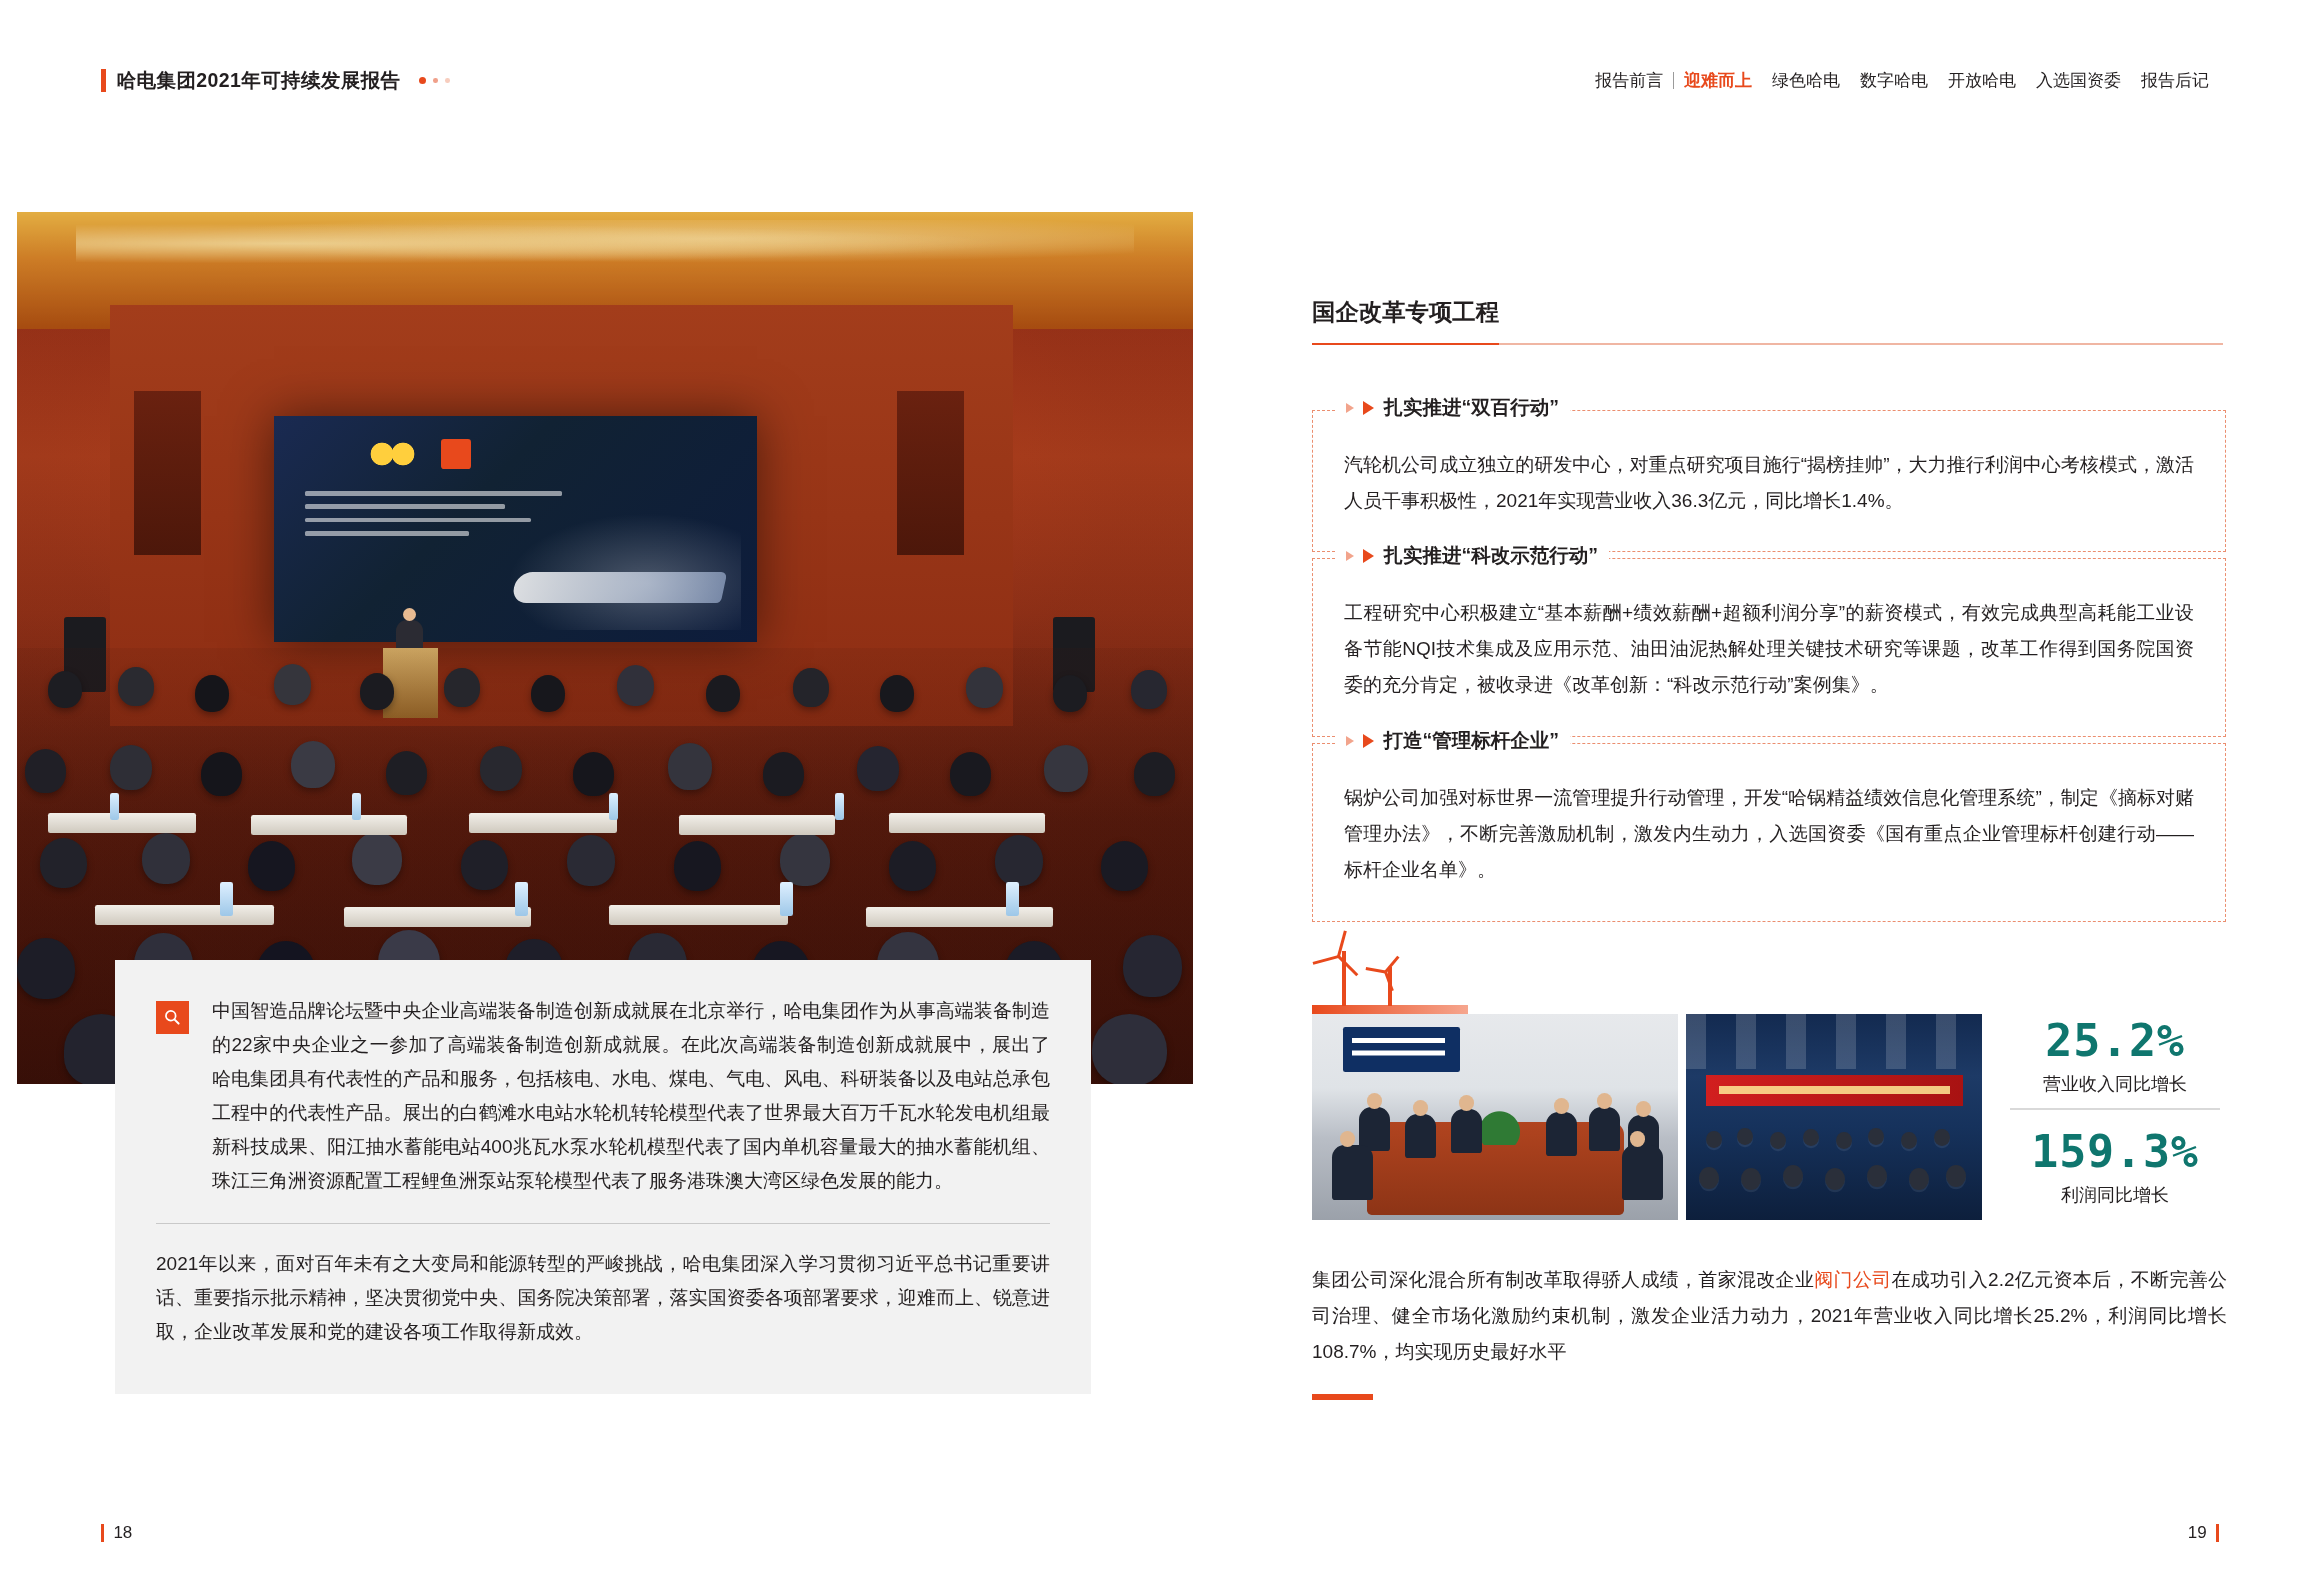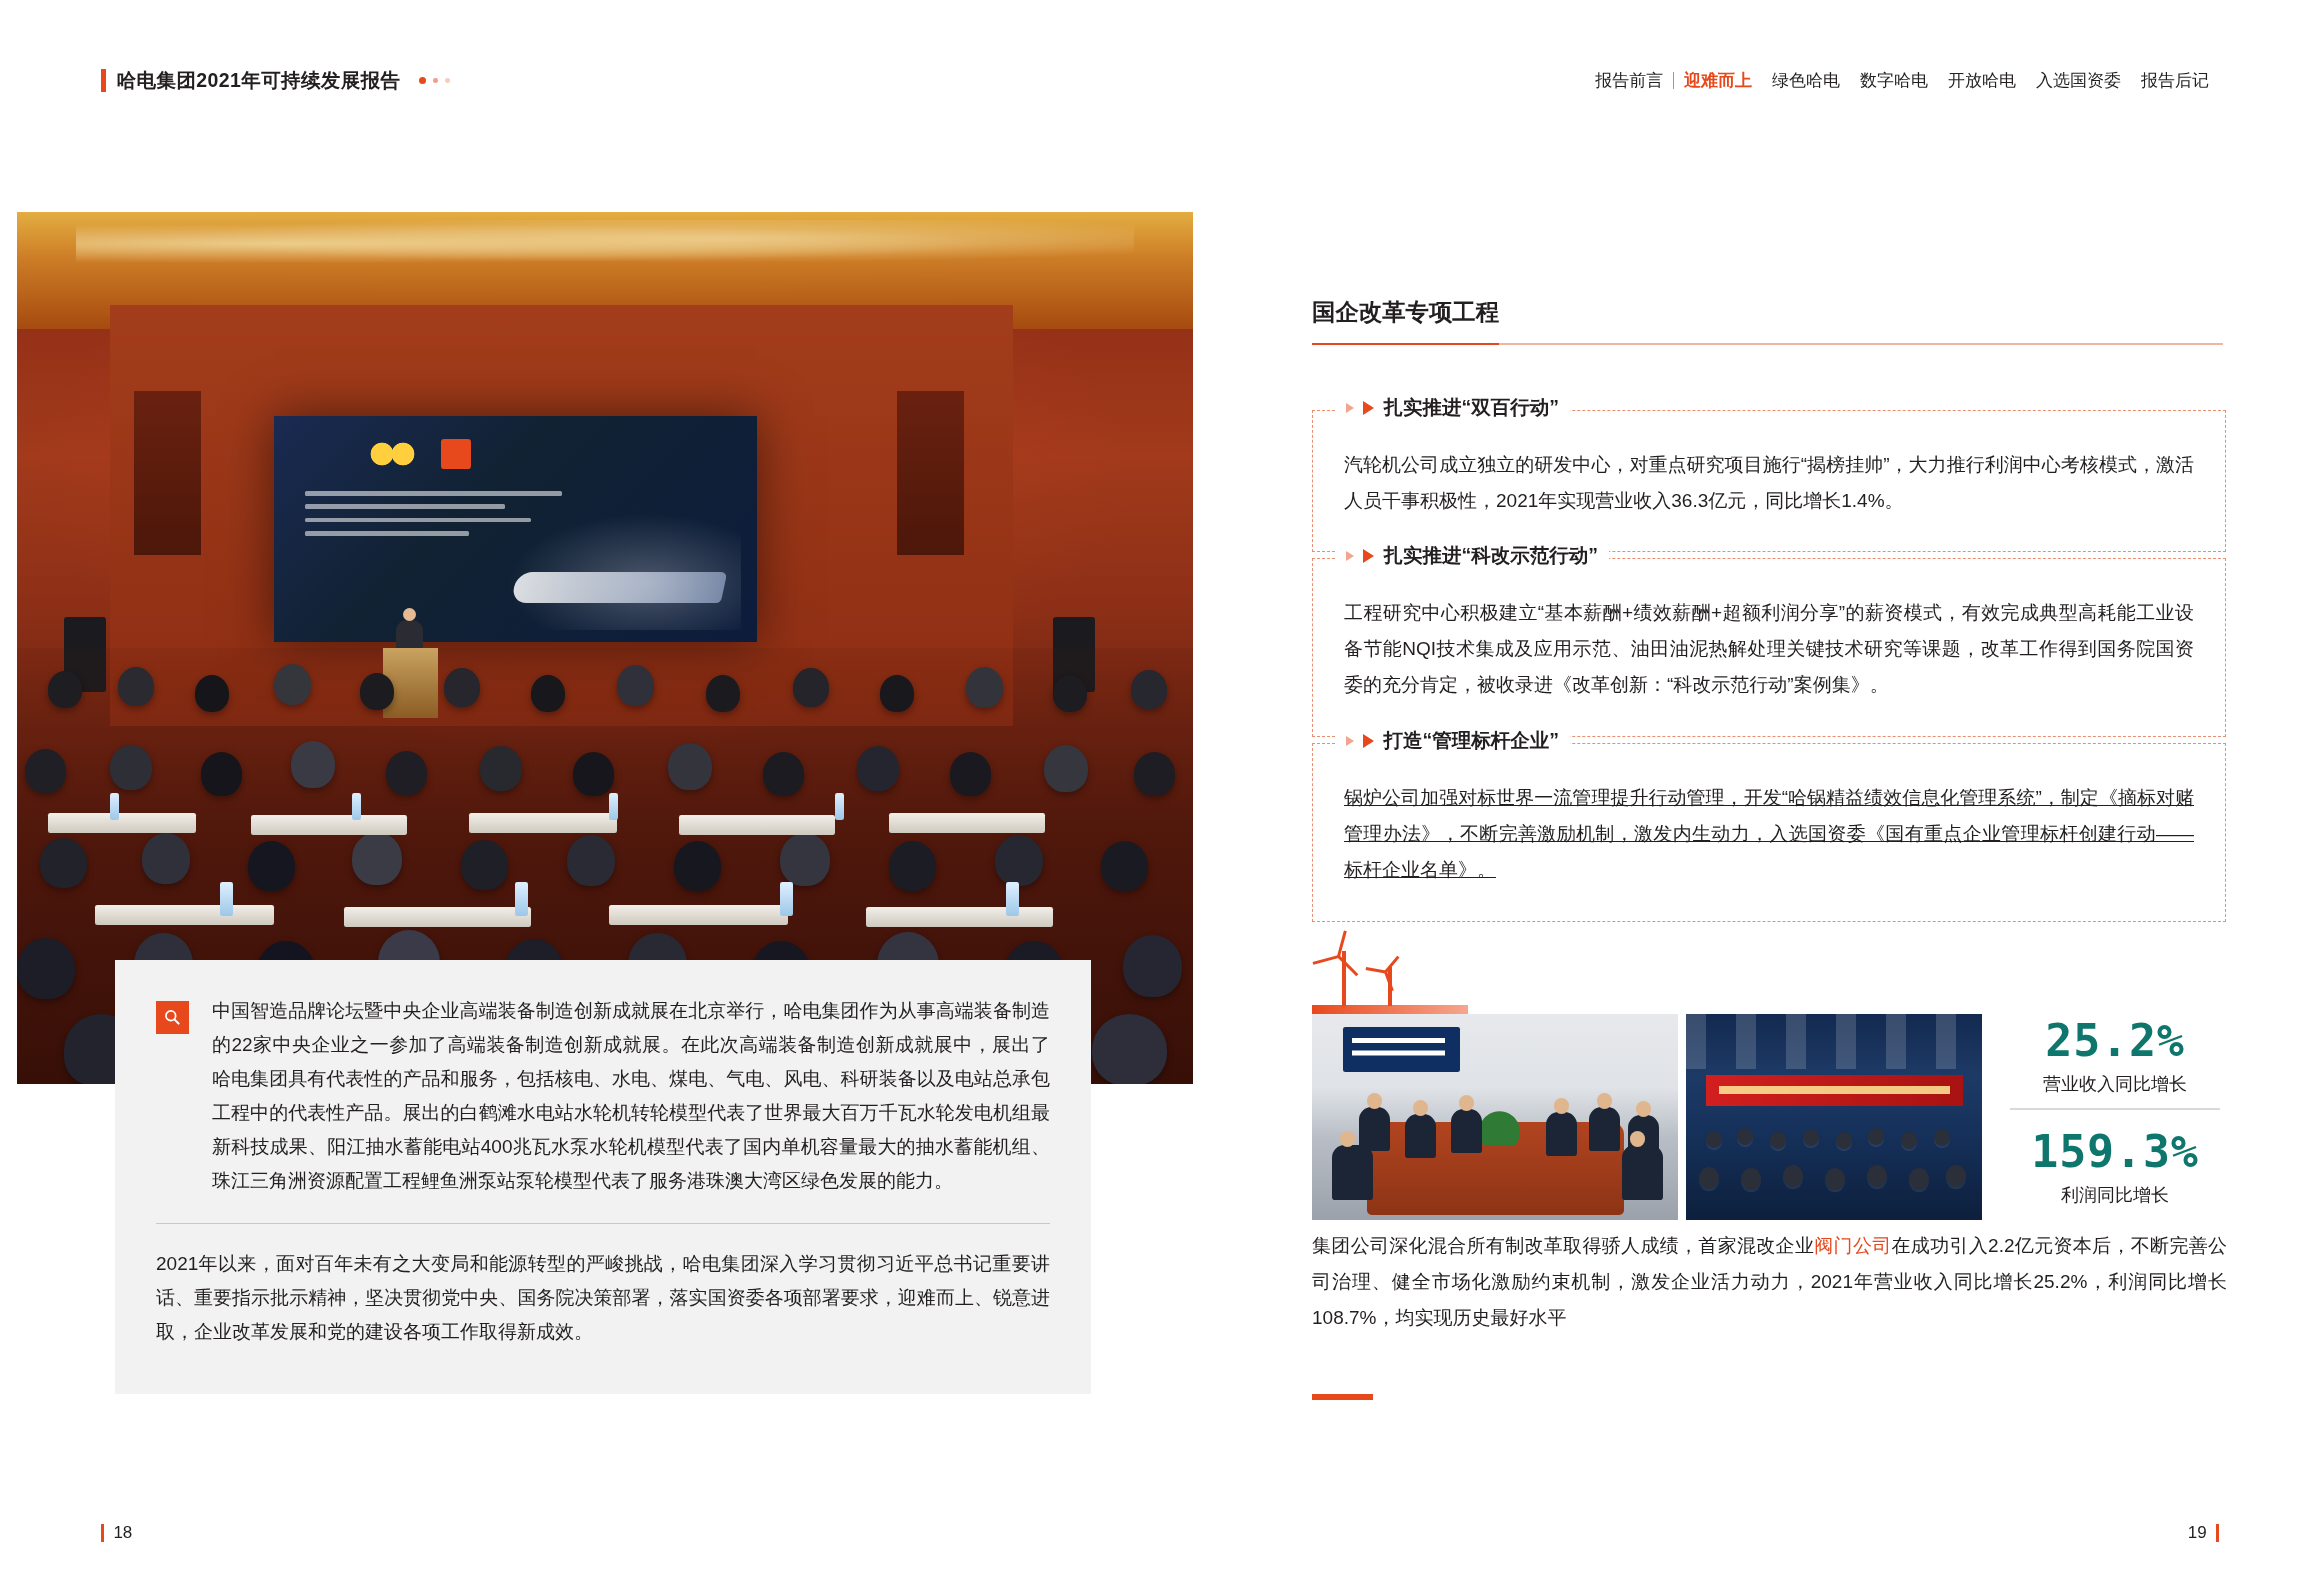--- a/index.html
+++ b/index.html
@@ -398,21 +398,21 @@
     font-size: 18px;
     color: #231f20;
     text-align: center;
     margin-top: 4.7px;
   }
   .stat-rule{
     height: 1.6px; background: #d9d9d9; margin: 12.5px 7.8px 15.6px 7.8px;
   }
 
   .r-foot{
-    position:absolute; left: 1312px; top: 1228px; width: 915px;
+    position:absolute; left: 1312px; top: 1262px; width: 915px;
     font-size: 19px;
     line-height: 36px;
     color:#231f20;
     text-align: justify;
   }
   .lnk{ color:#e8491c; }
 
   .r-endbar{
     position:absolute; left: 1312px; top: 1394px; width: 61px; height: 6.2px;
     background:#e8491c;
@@ -593,21 +593,21 @@
 
   <div class="dashbox" style="top:558px; height:179px;">
     <div class="dash-label">
       <span class="tri small"></span>
       <span class="tri"></span>
       <span>扎实推进“科改示范行动”</span>
     </div>
     <div class="dash-text">工程研究中心积极建立“基本薪酬+绩效薪酬+超额利润分享”的薪资模式，有效完成典型高耗能工业设备节能NQI技术集成及应用示范、油田油泥热解处理关键技术研究等课题，改革工作得到国务院国资委的充分肯定，被收录进《改革创新：“科改示范行动”案例集》。</div>
   </div>
 
-  <div class="dashbox" style="top:743px; height:179px;text-decoration:underline;">
+  <div class="dashbox" style="top:743px; height:179px;">
     <div class="dash-label">
       <span class="tri small"></span>
       <span class="tri"></span>
       <span>打造“管理标杆企业”</span>
     </div>
     <div class="dash-text">锅炉公司加强对标世界一流管理提升行动管理，开发“哈锅精益绩效信息化管理系统”，制定《摘标对赌管理办法》，不断完善激励机制，激发内生动力，入选国资委《国有重点企业管理标杆创建行动——标杆企业名单》。</div>
   </div>
 
   <div class="turbines">
     <div class="base"></div>

